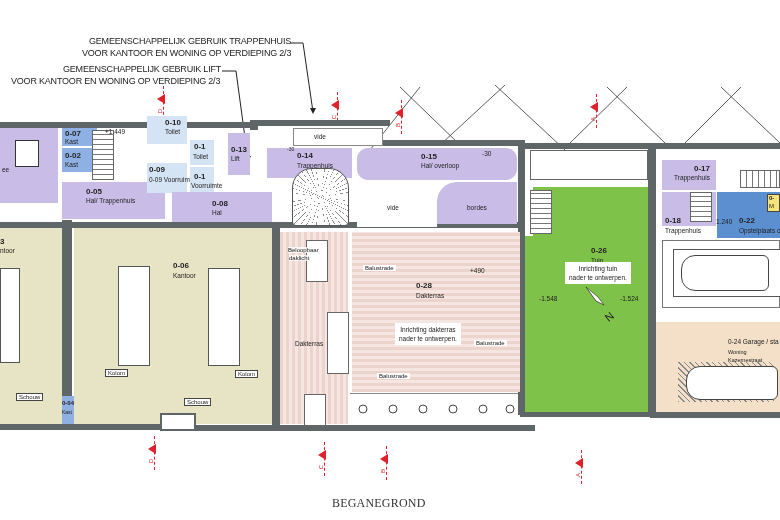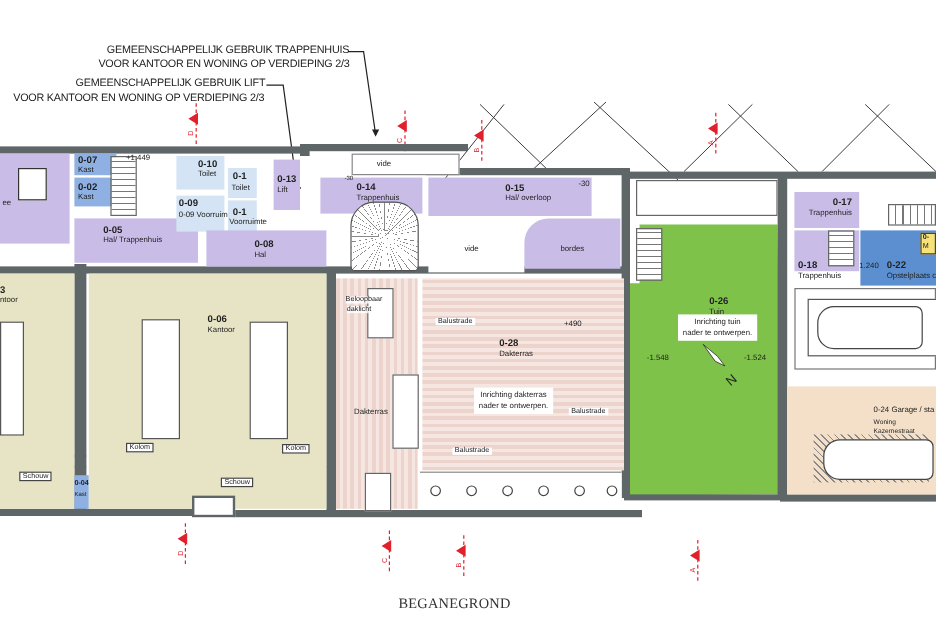--- a/index.html
+++ b/index.html
@@ -130,21 +130,21 @@
 <div class="room blue" style="left:62px;top:148px;width:37px;height:24px;">
   <span class="code" style="left:3px;top:3px;">0-02</span>
   <span class="name" style="left:3px;top:13px;">Kast</span>
 </div>
 <div class="stairs" style="left:92px;top:130px;width:22px;height:50px;"></div>
 <span class="lvl" style="left:105px;top:128px;">+1.449</span>
 <div class="room lilac" style="left:62px;top:182px;width:103px;height:37px;">
   <span class="code" style="left:24px;top:5px;">0-05</span>
   <span class="name" style="left:24px;top:15px;">Hal/ Trappenhuis</span>
 </div>
-<div class="room lightblue" style="left:147px;top:130px;width:40px;height:28px;padding-left:11px;">
+<div class="room lightblue" style="left:147px;top:116px;width:40px;height:28px;padding-left:11px;">
   <span class="code" style="left:18px;top:2px;">0-10</span>
   <span class="name" style="left:18px;top:12px;">Toilet</span>
 </div>
 <div class="room lightblue" style="left:147px;top:163px;width:40px;height:30px;">
   <span class="code" style="left:2px;top:2px;">0-09</span>
   <span class="name" style="left:2px;top:13px;">0-09 Voorruimte</span>
 </div>
 <div class="room lightblue" style="left:190px;top:140px;width:24px;height:25px;">
   <span class="code" style="left:4px;top:2px;">0-1</span>
   <span class="name" style="left:3px;top:13px;">Toilet</span>
@@ -165,21 +165,21 @@
   <span class="name" style="left:30px;top:14px;">Trappenhuis</span>
   <span class="lvl" style="left:20px;top:-2px;font-size:5px;">-30</span>
 </div>
 <div class="room lilac" style="left:172px;top:192px;width:100px;height:30px;">
   <span class="code" style="left:40px;top:7px;">0-08</span>
   <span class="name" style="left:40px;top:17px;">Hal</span>
 </div>
 
 <div class="abs" style="left:292px;top:168px;width:55px;height:56px;border:1px solid #555;background:repeating-conic-gradient(from 0deg at 50% 50%,#fff 0 8deg,#888 8deg 9deg);border-radius:20px 20px 4px 4px;"></div>
 
-<div class="room lilac" style="left:357px;top:148px;width:136px;height:32px;">
+<div class="room lilac" style="left:357px;top:148px;width:160px;height:32px;border-radius:11px;">
   <span class="code" style="left:64px;top:4px;">0-15</span>
   <span class="name" style="left:64px;top:14px;">Hal/ overloop</span>
   <span class="lvl" style="left:125px;top:2px;">-30</span>
 </div>
 <div class="room white" style="left:357px;top:182px;width:80px;height:45px;">
   <span class="name" style="left:30px;top:22px;">vide</span>
 </div>
 <div class="room lilac" style="left:437px;top:182px;width:80px;height:42px;border-top-left-radius:20px;">
   <span class="name" style="left:30px;top:22px;">bordes</span>
 </div>

